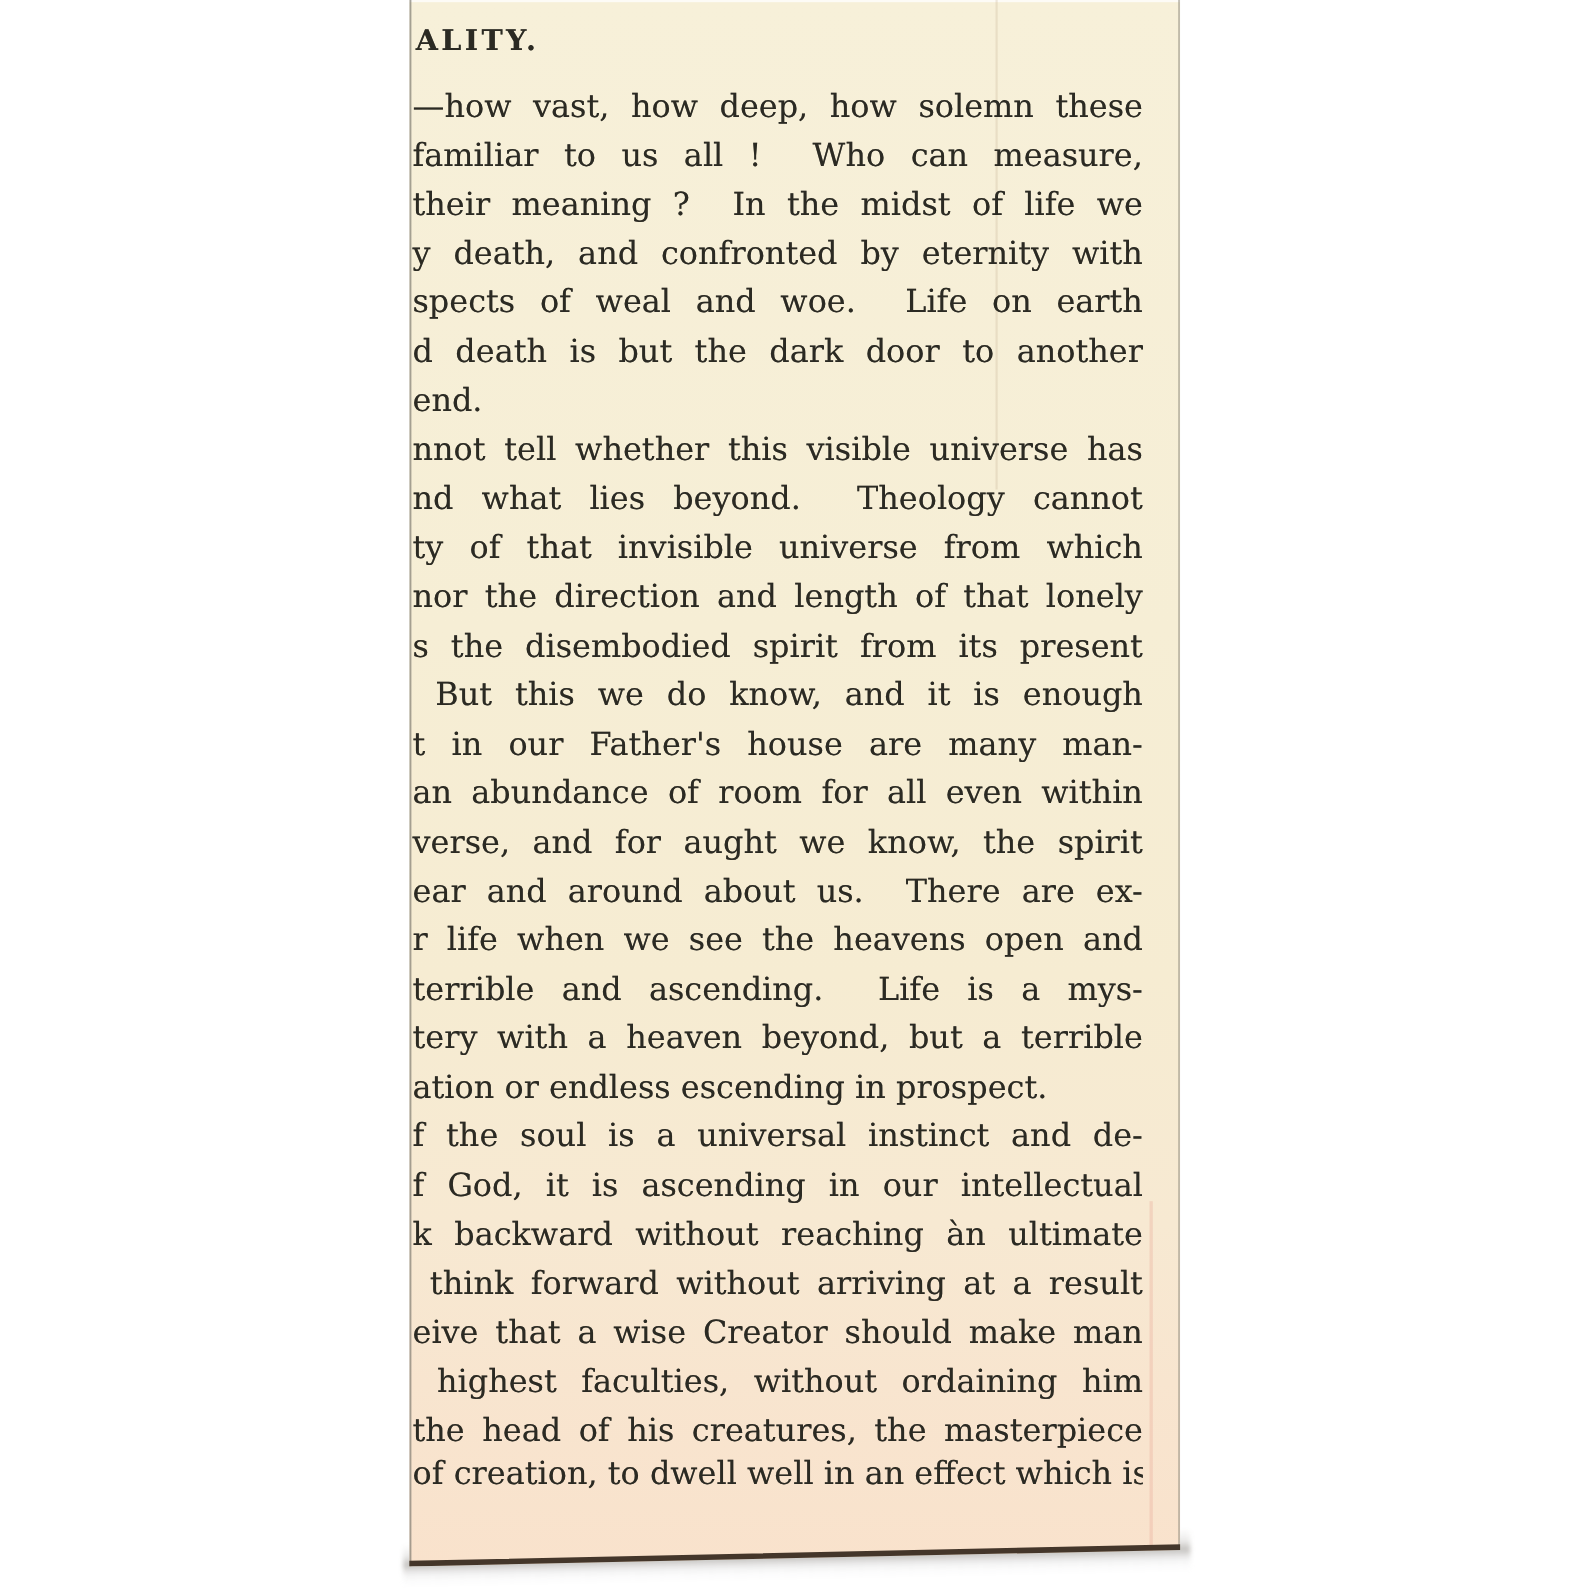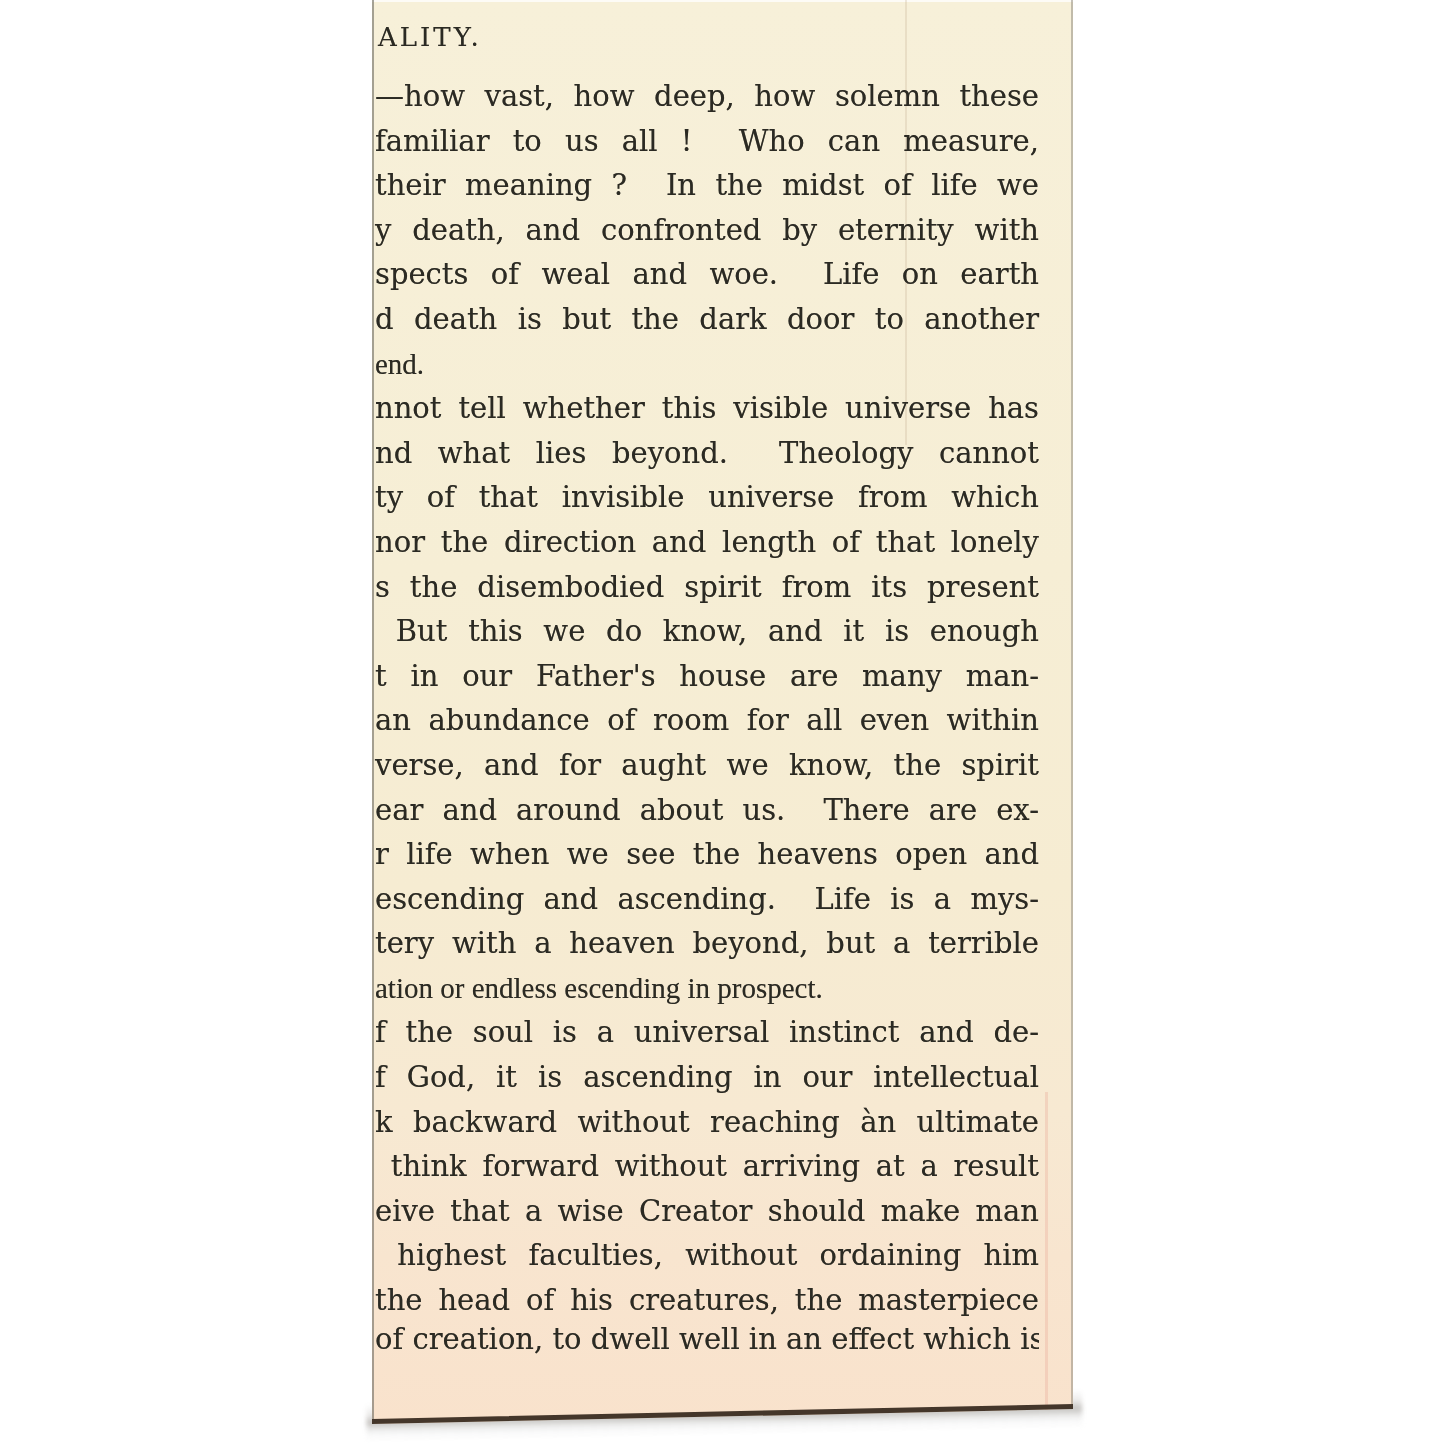--- a/index.html
+++ b/index.html
@@ -36,31 +36,31 @@
   .bottom-edge{
     position:absolute;left:-5px;top:1419px;width:714px;height:7px;
     background:#44362a;border-radius:2px;
     transform:rotate(-1.22deg);transform-origin:left center;
   }
   .streak{position:absolute;pointer-events:none;}
   .streak.s1{left:533px;top:0;width:2px;height:445px;background:rgba(196,176,148,0.28);}
   .streak.s2{left:673px;top:1092px;width:3px;height:330px;background:rgba(233,176,158,0.38);}
   .header{
     position:absolute;left:6px;top:22px;
-    font-weight:normal;font-size:26px;line-height:30px;letter-spacing:3px;
+    font-weight:bold;font-size:26px;line-height:30px;letter-spacing:3px;
     color:#2b2a23;text-shadow:0 0 0.5px rgba(43,42,35,0.55);
     white-space:pre;
   }
   .textblock{position:absolute;left:3px;top:74px;width:664px;}
   .line{
     height:44.6px;line-height:44.6px;font-size:29px;color:#2b2a23;
     white-space:pre-wrap;text-shadow:0 0 0.5px rgba(43,42,35,0.5);
   }
   .line.j{text-align:justify;text-align-last:justify;}
-  .line.l{text-align:left;text-align-last:left;font-family:Liberation Serif, serif;}
+  .line.l{text-align:left;text-align-last:left;}
   .line.partial{margin-top:-6px;white-space:pre;overflow:hidden;text-align-last:left;}
 </style>
 </head>
 <body>
 
 <div class="stage">
 
   <div class="shadow"></div>
 
   <div class="paper">
@@ -85,21 +85,21 @@
         <div class="line j">nd what lies beyond.  Theology cannot</div>
         <div class="line j">ty of that invisible universe from which</div>
         <div class="line j">nor the direction and length of that lonely</div>
         <div class="line j">s the disembodied spirit from its present</div>
         <div class="line j"> But this we do know, and it is enough</div>
         <div class="line j">t in our Father's house are many man-</div>
         <div class="line j">an abundance of room for all even within</div>
         <div class="line j">verse, and for aught we know, the spirit</div>
         <div class="line j">ear and around about us.  There are ex-</div>
         <div class="line j">r life when we see the heavens open and</div>
-        <div class="line j">escending and ascending.  Life is a mys-</div>
+        <div class="line j">terrible and ascending.  Life is a mys-</div>
         <div class="line j">tery with a heaven beyond, but a terrible</div>
         <div class="line l">ation or endless escending in prospect.</div>
         <div class="line j">f the soul is a universal instinct and de-</div>
         <div class="line j">f God, it is ascending in our intellectual</div>
         <div class="line j">k backward without reaching àn ultimate</div>
         <div class="line j"> think forward without arriving at a result</div>
         <div class="line j">eive that a wise Creator should make man</div>
         <div class="line j"> highest faculties, without ordaining him</div>
         <div class="line j">the head of his creatures, the masterpiece</div>
         <div class="line partial">of creation, to dwell well in an effect which is t</div>

